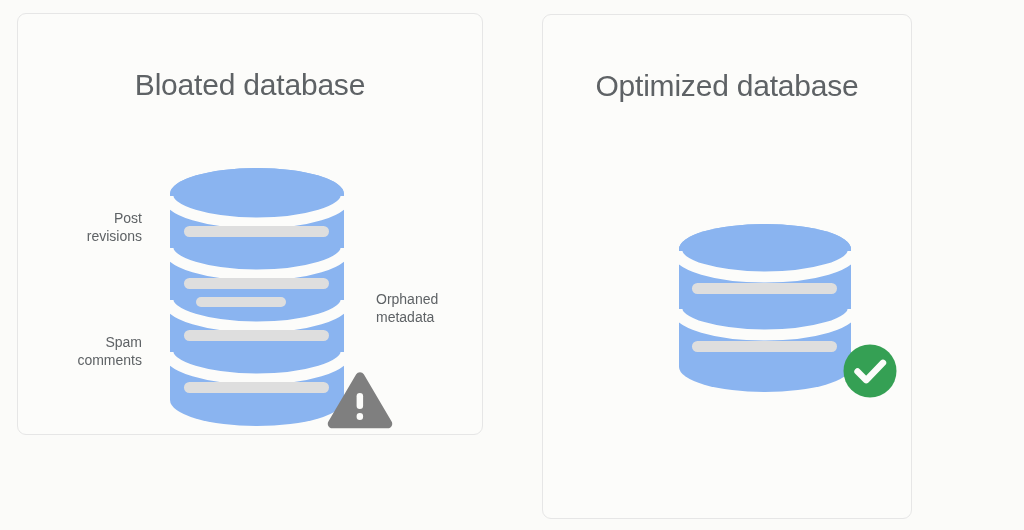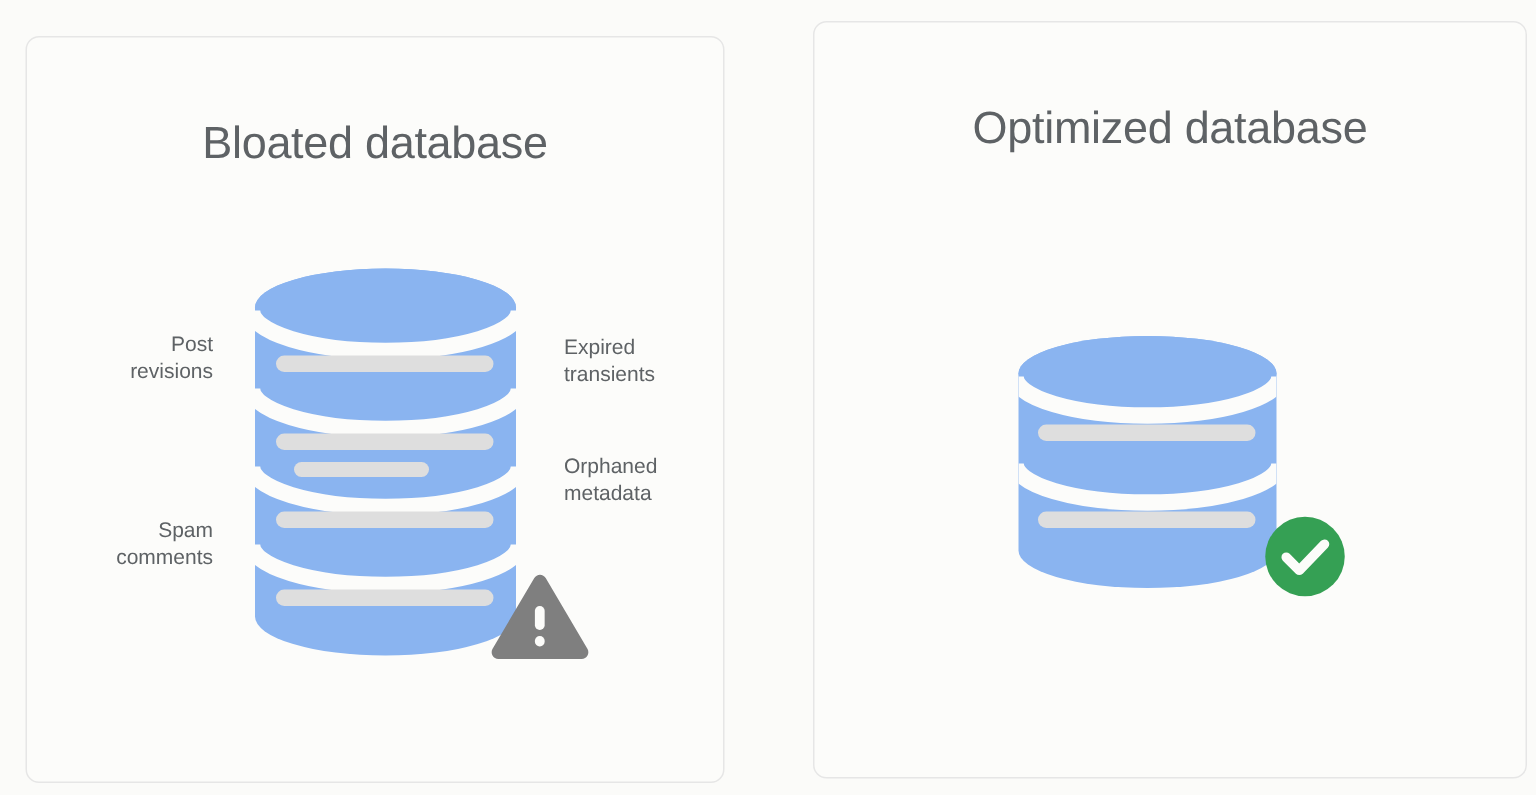--- a/index.html
+++ b/index.html
@@ -24,22 +24,22 @@
   }
 
   
   .card {
     position: absolute;
     background: #FCFCFA;
     border: 1px solid #E6E6E6;
     border-radius: 9px;
     box-sizing: border-box;
   }
-  .card--left  { left: 17px;  top: 13px; width: 466px; height: 498px; margin-top: 11px; }
-  .card--right { left: 542px; top: 14px; width: 476px; height: 505px; }
+  .card--left  { left: 17px;  top: 13px; width: 466px; height: 422px; }
+  .card--right { left: 542px; top: 14px; width: 370px; height: 505px; }
 
   .card-title {
     position: absolute;
     left: 0;
     right: 0;
     text-align: center;
     color: #5E6265;
     font-size: 30px;
     font-weight: 300;
     letter-spacing: -0.2px;
@@ -119,22 +119,20 @@
         <rect x="31.6" y="44" width="6.5" height="7" rx="3.2" fill="#FCFCFA"></rect>
       </svg>
     </div>
 
     <div class="lbl lbl--r lbl-post">Post
 revisions</div>
 
     <div class="lbl lbl--r lbl-spam">Spam
 comments</div>
 
-    <div class="lbl lbl--l lbl-expired">Expired
-transients</div>
 
     <div class="lbl lbl--l lbl-orphaned">Orphaned
 metadata</div>
   </div>
 
   <div class="card card--right">
 
     <div class="card-title">Optimized database</div>
 
     <div class="db" style="left:123px; top:207px;">

